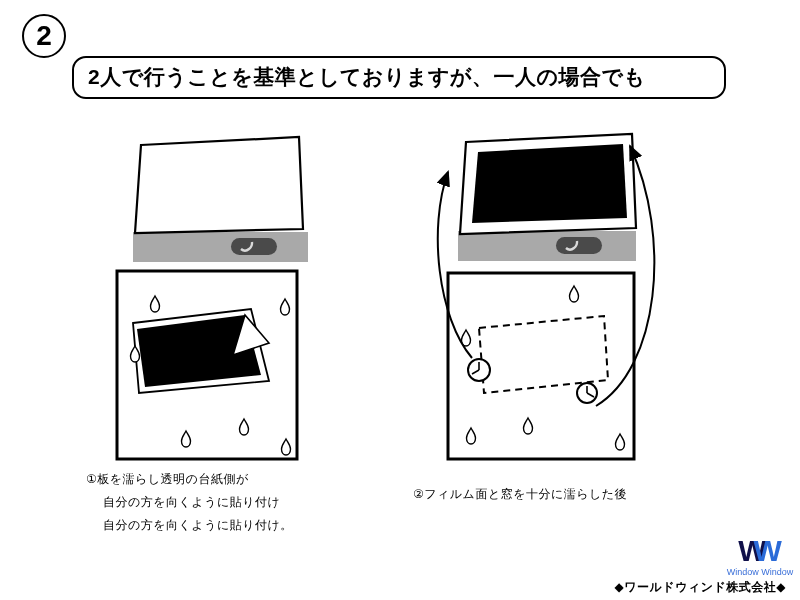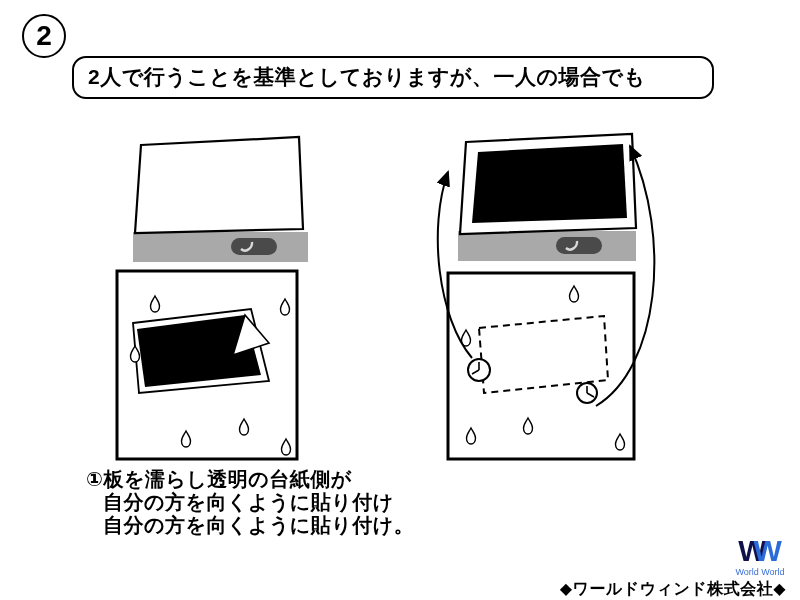--- a/index.html
+++ b/index.html
@@ -8,40 +8,40 @@
     font-family:"Liberation Sans","DejaVu Sans",sans-serif;color:#000;
   }
   .step-circle{
     position:absolute;left:22px;top:14px;width:40px;height:40px;
     border:2.5px solid #000;border-radius:50%;
     font-size:28px;font-weight:700;line-height:40px;text-align:center;
   }
   .bubble{
     position:absolute;left:72px;top:56px;width:622px;
     border:2.5px solid #000;border-radius:14px;
-    padding:4px 2px 6px 14px;
+    padding:4px 14px 6px 14px;
     font-size:21px;font-weight:700;line-height:29px;letter-spacing:.5px;
     white-space:nowrap;
   }
   .fig{position:absolute;}
   .fig-left{left:103px;top:133px;}
   .fig-right{left:424px;top:128px;}
   .caption{
-    position:absolute;font-size:20px;font-weight:700;line-height:23px;letter-spacing:.5px;
+    position:absolute;font-size:12px;font-weight:400;line-height:23px;letter-spacing:.5px;
   }
   .caption-left{left:86px;top:468px;}
   .caption-right{left:413px;top:483px;}
   .caption .indent{margin-left:17px;}
   .logo{position:absolute;left:724px;top:536px;width:72px;text-align:center;line-height:1;}
   .logo .ws{font-size:30px;font-weight:700;letter-spacing:0;}
   .logo .w1{color:#10104a;}
   .logo .w2{color:#2b6bd8;margin-left:-13px;}
   .logo .sub{display:block;margin-top:2px;font-size:9px;color:#3a6fd8;font-weight:400;}
   .company{
-    position:absolute;right:14px;top:579px;font-size:16px;font-weight:700;letter-spacing:.5px;
+    position:absolute;right:14px;top:579px;font-size:12px;font-weight:700;letter-spacing:.5px;
   }
 </style>
 </head>
 <body>
 
 <div class="canvas">
 
   <div class="step-circle">
     <span>2</span>
   </div>
@@ -120,24 +120,25 @@
     <path d="M 172,278 C 235,240 248,110 206,18" fill="none" stroke="#000" stroke-width="2" marker-end="url(#arrowHead)"></path>
   </svg>
 
   <div class="caption caption-left">
     <div>①板を濡らし透明の台紙側が</div>
     <div class="indent">自分の方を向くように貼り付け</div>
     <div class="indent">自分の方を向くように貼り付け。</div>
   </div>
 
   <div class="caption caption-right">
+    <div>②フィルム面と窓を十分に濡らした後</div>
   </div>
 
   <div class="logo">
     <span class="ws">
       <span class="w1">W</span><span class="w2">W</span>
     </span>
-    <span class="sub">World World</span>
+    <span class="sub">Window Window</span>
   </div>
 
   <div class="company">◆ワールドウィンド株式会社◆</div>
 
 </div>
 
 </body></html>

